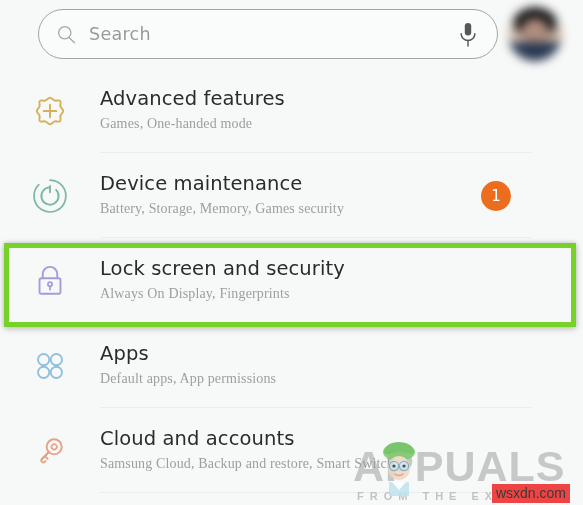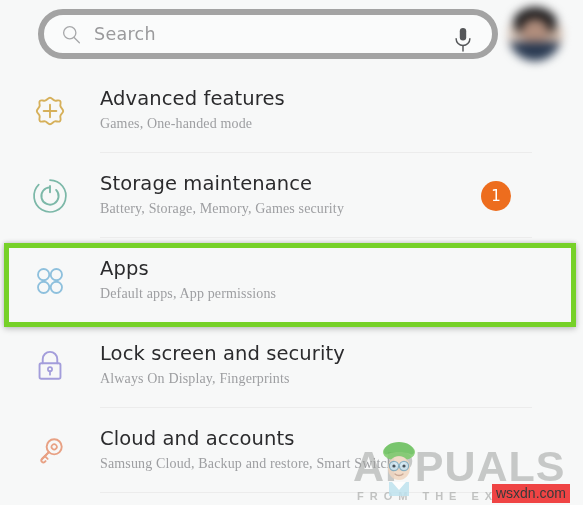--- a/index.html
+++ b/index.html
@@ -24,21 +24,21 @@
     background: #f7f8f8;
     display: flex;
     align-items: center;
   }
   .search-pill {
     position: absolute;
     left: 38px;
     top: 9px;
     width: 460px;
     height: 50px;
-    border: 6px solid #a3a3a3;
+    border: 1px solid #a3a3a3;
     border-radius: 26px;
     background: #fafbfb;
     display: flex;
     align-items: center;
     box-sizing: border-box;
   }
   .search-icon {
     margin-left: 17px;
     width: 21px;
     height: 21px;
@@ -287,59 +287,59 @@
   <div class="row">
     <div class="row-inner">
       <div class="row-icon">
         <svg width="40" height="40" viewBox="0 0 44 44">
           <path d="M22 4.5a17.5 17.5 0 1 1-12.4 5.1" fill="none" stroke="#7cb8a8" stroke-width="1.9" stroke-linecap="round"></path>
           <path d="M22 12.5a9.5 9.5 0 1 0 6.7 2.8" fill="none" stroke="#7cb8a8" stroke-width="2.1" stroke-linecap="round"></path>
           <line x1="22" y1="11" x2="22" y2="18" stroke="#7cb8a8" stroke-width="2.1" stroke-linecap="round"></line>
         </svg>
       </div>
       <div class="row-texts">
-        <div class="row-title">Storage maintenance</div>
+        <div class="row-title">Device maintenance</div>
         <div class="row-sub">Battery, Storage, Memory, Games security</div>
       </div>
       <div class="badge" style="background:#ed6d1e">1</div>
+    </div>
+    <div class="divider"></div>
+  </div>
+
+  <div class="row">
+    <div class="row-inner">
+      <div class="row-icon">
+        <svg width="40" height="40" viewBox="0 0 44 44">
+          <path d="M14 19v-4.5a8 8 0 0 1 16 0V19" fill="none" stroke="#a39ddb" stroke-width="2.1" stroke-linecap="round"></path>
+          <rect x="10.5" y="19" width="23" height="17" rx="2" fill="none" stroke="#a39ddb" stroke-width="2.1"></rect>
+          <circle cx="22" cy="25.5" r="2.3" fill="none" stroke="#a39ddb" stroke-width="1.9"></circle>
+          <line x1="22" y1="27.4" x2="22" y2="31.5" stroke="#a39ddb" stroke-width="1.9" stroke-linecap="round"></line>
+        </svg>
+      </div>
+      <div class="row-texts">
+        <div class="row-title">Lock screen and security</div>
+        <div class="row-sub">Always On Display, Fingerprints</div>
+      </div>
     </div>
     <div class="divider"></div>
   </div>
 
   <div class="row" style="z-index:3">
     <div class="row-inner">
       <div class="row-icon">
         <svg width="40" height="40" viewBox="0 0 44 44">
           <circle cx="15" cy="15" r="6.2" fill="none" stroke="#8ec0dd" stroke-width="2"></circle>
           <circle cx="29" cy="15" r="6.2" fill="none" stroke="#8ec0dd" stroke-width="2"></circle>
           <circle cx="15" cy="29" r="6.2" fill="none" stroke="#8ec0dd" stroke-width="2"></circle>
           <circle cx="29" cy="29" r="6.2" fill="none" stroke="#8ec0dd" stroke-width="2"></circle>
         </svg>
       </div>
       <div class="row-texts">
         <div class="row-title">Apps</div>
         <div class="row-sub">Default apps, App permissions</div>
-      </div>
-    </div>
-    <div class="divider"></div>
-  </div>
-
-  <div class="row">
-    <div class="row-inner">
-      <div class="row-icon">
-        <svg width="40" height="40" viewBox="0 0 44 44">
-          <path d="M14 19v-4.5a8 8 0 0 1 16 0V19" fill="none" stroke="#a39ddb" stroke-width="2.1" stroke-linecap="round"></path>
-          <rect x="10.5" y="19" width="23" height="17" rx="2" fill="none" stroke="#a39ddb" stroke-width="2.1"></rect>
-          <circle cx="22" cy="25.5" r="2.3" fill="none" stroke="#a39ddb" stroke-width="1.9"></circle>
-          <line x1="22" y1="27.4" x2="22" y2="31.5" stroke="#a39ddb" stroke-width="1.9" stroke-linecap="round"></line>
-        </svg>
-      </div>
-      <div class="row-texts">
-        <div class="row-title">Lock screen and security</div>
-        <div class="row-sub">Always On Display, Fingerprints</div>
       </div>
     </div>
     <div class="divider"></div>
   </div>
 
   <div class="row">
     <div class="row-inner">
       <div class="row-icon">
         <svg width="40" height="40" viewBox="0 0 44 44">
           <g transform="rotate(-45 22 22)">

